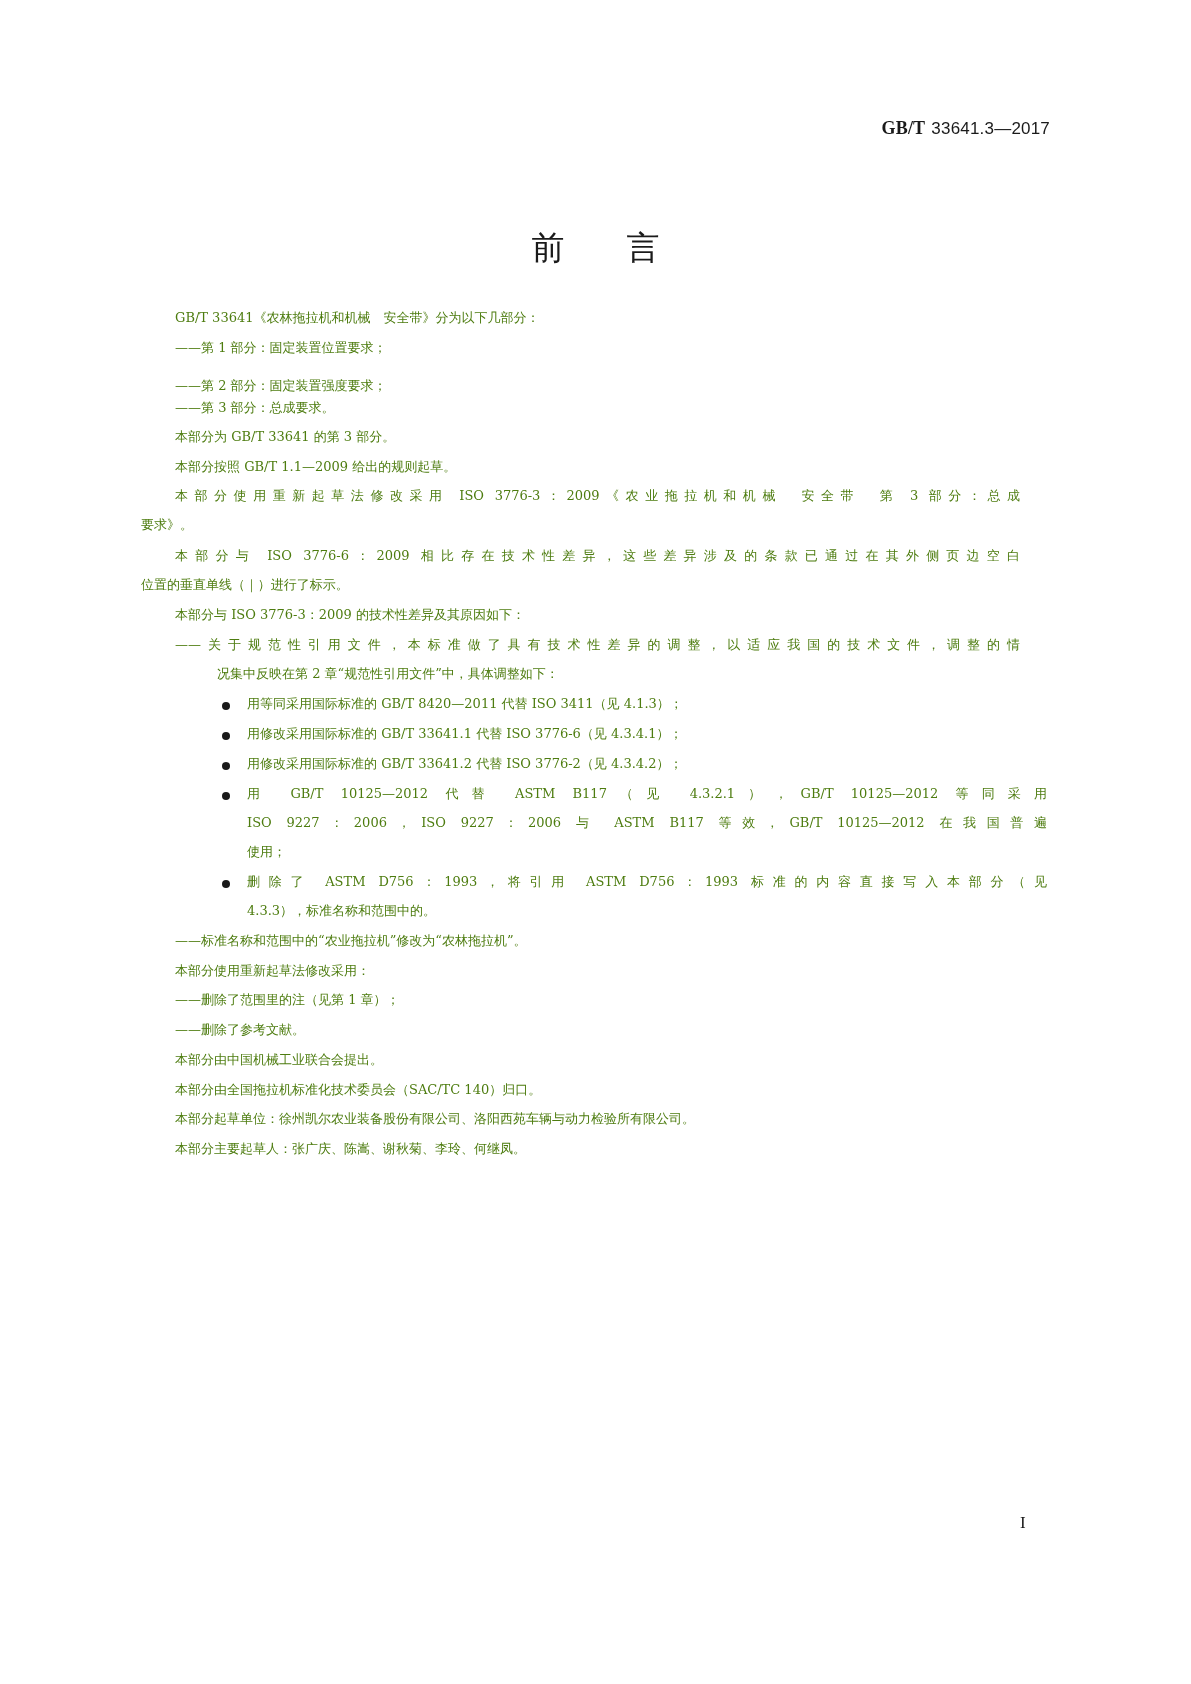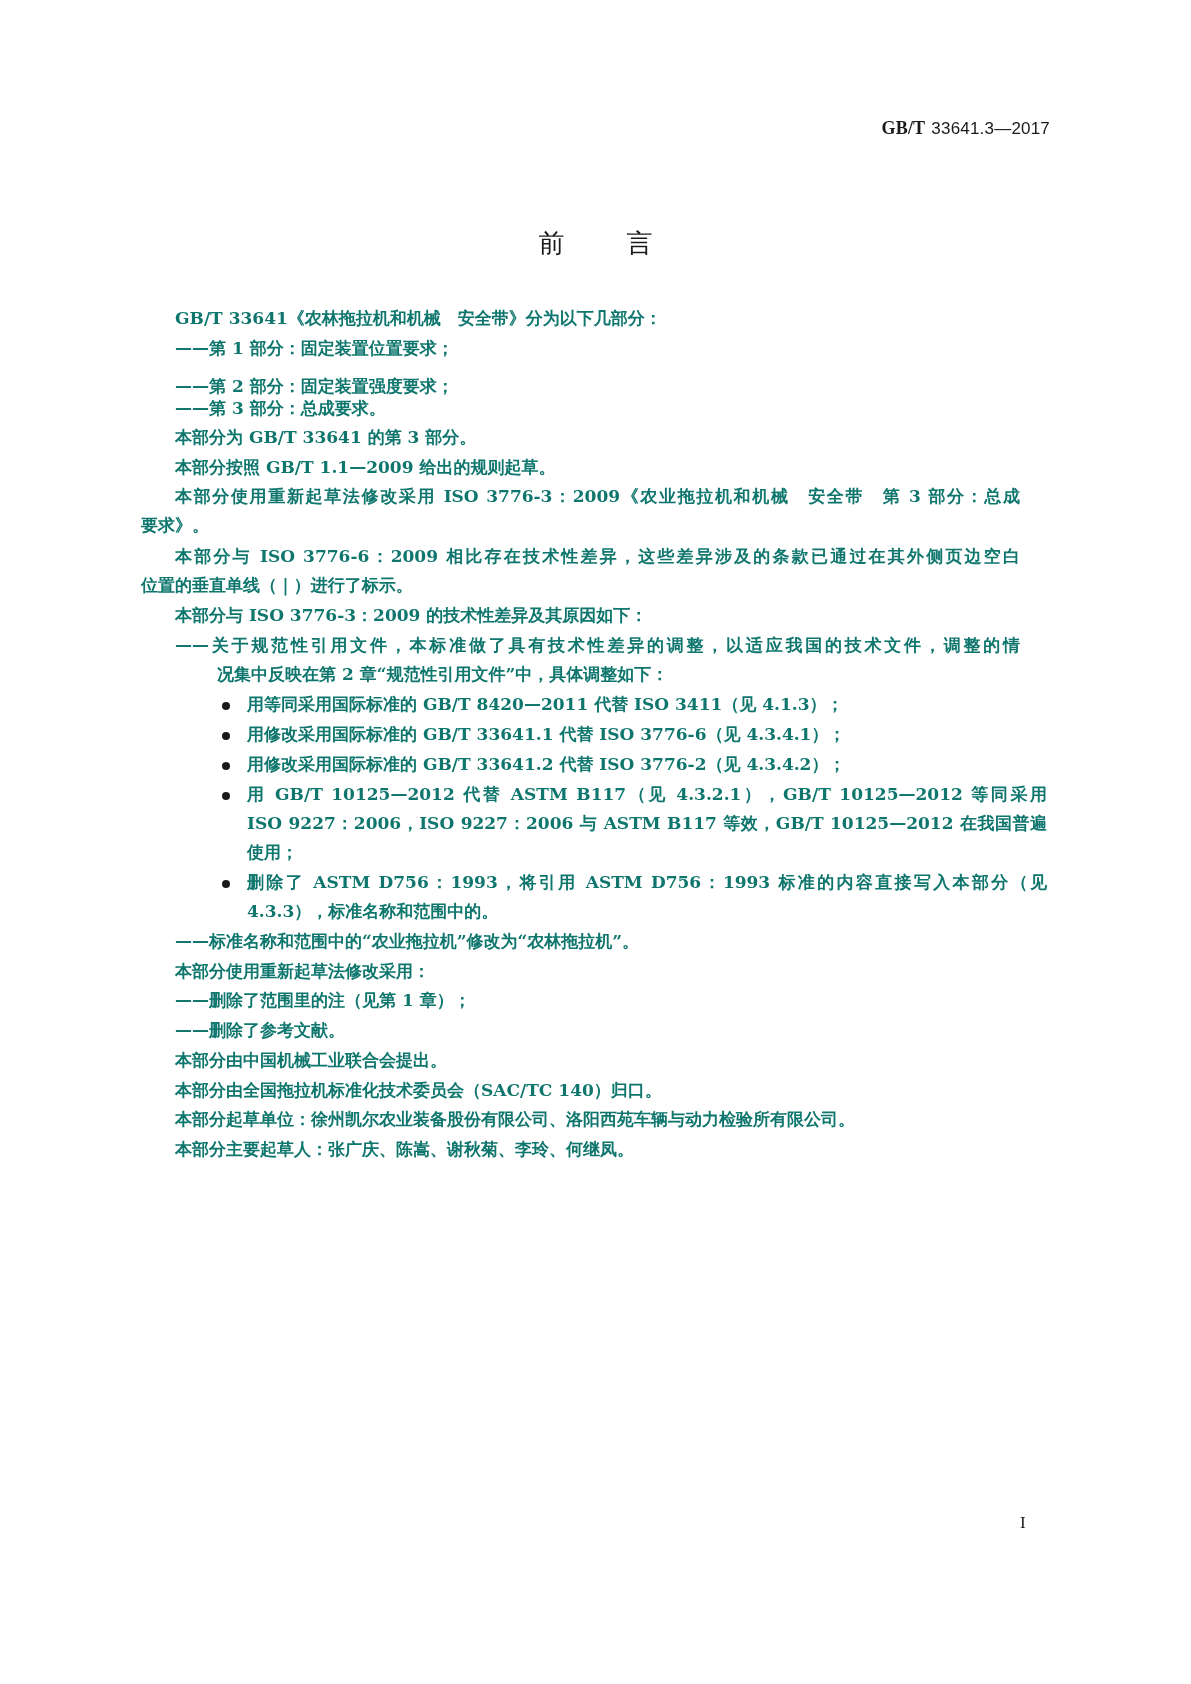--- a/index.html
+++ b/index.html
@@ -33,39 +33,38 @@
       font-size: 17px;
       margin-left: 6px;
     }
     .page-title {
       position: absolute;
       top: 226px;
       left: 0;
       width: 100%;
       text-align: center;
       font-family: "DejaVu Sans", "Liberation Sans", sans-serif;
-      font-size: 26px;
+      font-size: 33px;
       letter-spacing: 0;
     }
     .page-title span { display: inline-block; }
     .page-title .gap { width: 62px; }
 
     .content {
       position: absolute;
       left: 0;
       top: 0;
       width: 100%;
     }
     .line {
       position: absolute;
-      font-size: 17px;
+      font-size: 13px;
       line-height: 22px;
       white-space: nowrap;
-      color: #0f766e;
-      font-weight: bold;
+      color: #4d7c0f;
     }
     .l-indent { left: 175px; }
     .l-flush { left: 141px; text-align: right; }
     .l-dash2 { left: 217px; }
     .l-bullet-cont { left: 247px; }
     .justified-b {
       width: 815px;
       text-align: justify;
       text-align-last: justify;
     }

